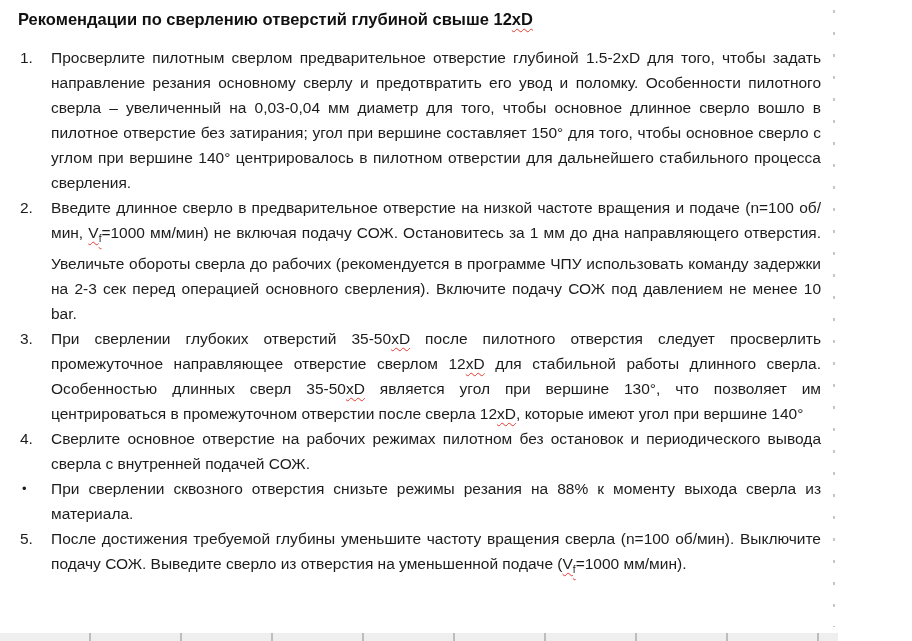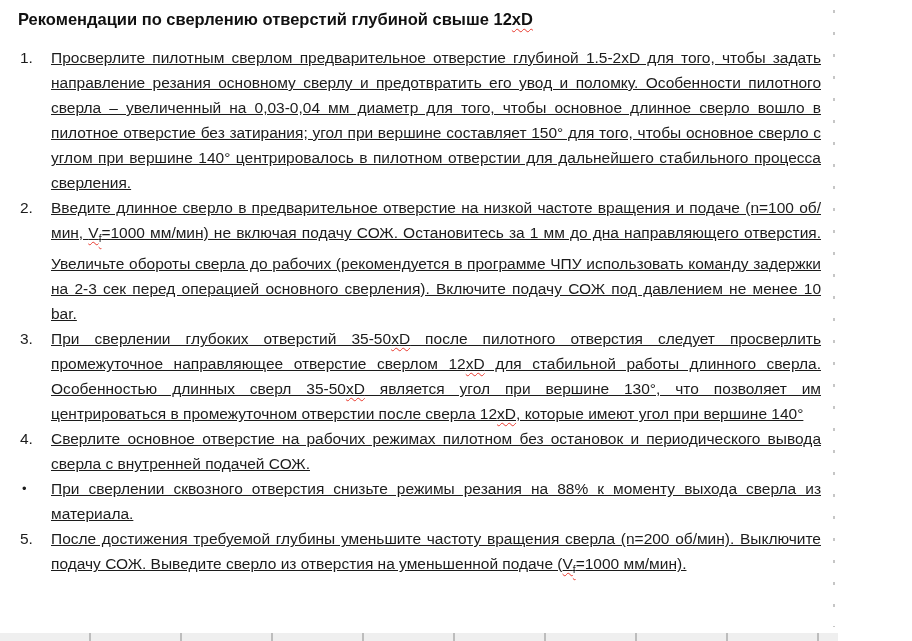--- a/index.html
+++ b/index.html
@@ -37,21 +37,20 @@
   .marker {
     flex: 0 0 33px;
     text-align: left;
     padding-left: 2px;
   }
   .marker.bullet { font-size: 13px; padding-left: 4px; }
   .body {
     flex: 1 1 auto;
     margin: 0;
     text-align: justify;
-    text-decoration: underline;
   }
   .wavy {
     text-decoration: underline;
     text-decoration-style: wavy;
     text-decoration-color: #e8392e;
     text-decoration-thickness: 1px;
     text-underline-offset: 3px;
     text-decoration-skip-ink: none;
   }
   .sub {
@@ -113,21 +112,21 @@
         <p class="body"><span>Сверлите основное отверстие на рабочих режимах пилотном без остановок и периодического вывода сверла с внутренней подачей СОЖ.</span></p>
       </div>
 
       <div class="li">
         <span class="marker bullet">•</span>
         <p class="body"><span>При сверлении сквозного отверстия снизьте режимы резания на 88% к моменту выхода сверла из материала.</span></p>
       </div>
 
       <div class="li">
         <span class="marker">5.</span>
-        <p class="body"><span>После достижения требуемой глубины уменьшите частоту вращения сверла (n=200 об/мин). Выключите подачу СОЖ. Выведите сверло из отверстия на уменьшенной подаче (</span><span class="wavy">V</span><span class="wavy sub">f</span><span>=1000 мм/мин).</span></p>
+        <p class="body"><span>После достижения требуемой глубины уменьшите частоту вращения сверла (n=100 об/мин). Выключите подачу СОЖ. Выведите сверло из отверстия на уменьшенной подаче (</span><span class="wavy">V</span><span class="wavy sub">f</span><span>=1000 мм/мин).</span></p>
       </div>
 
     </div>
   </div>
 
   <div class="gridline-right"></div>
   <div class="gridline-bottom"></div>
 </div>
 
 </body></html>

